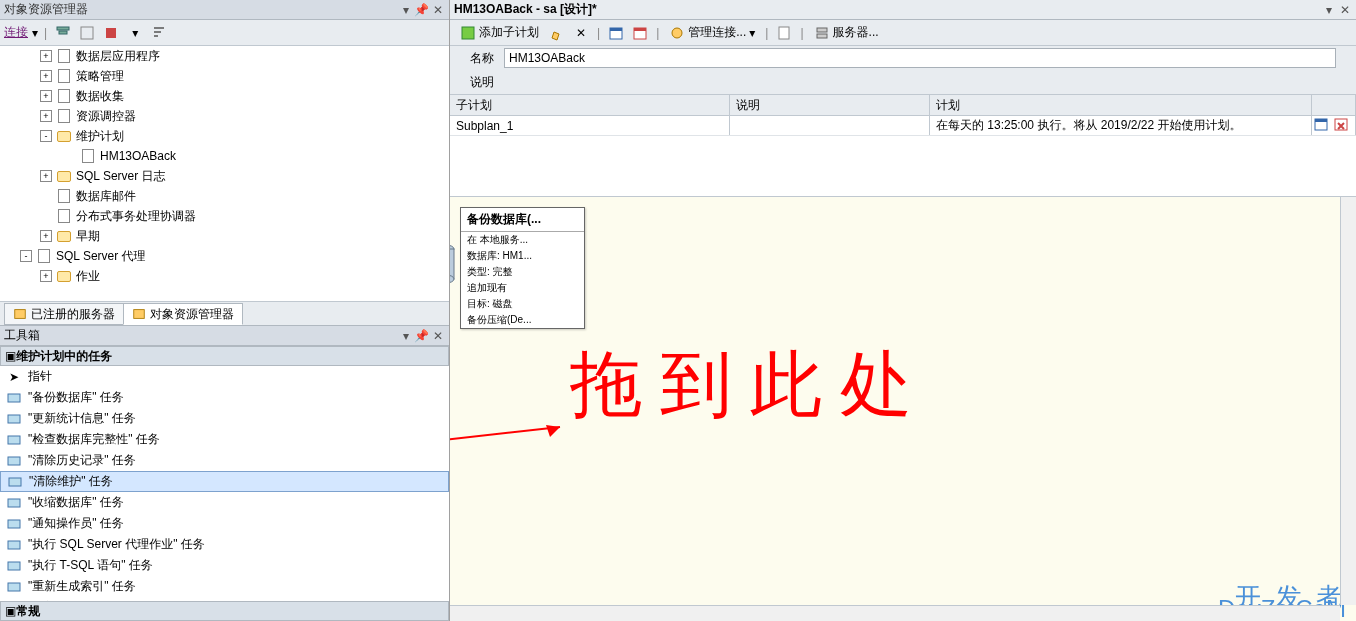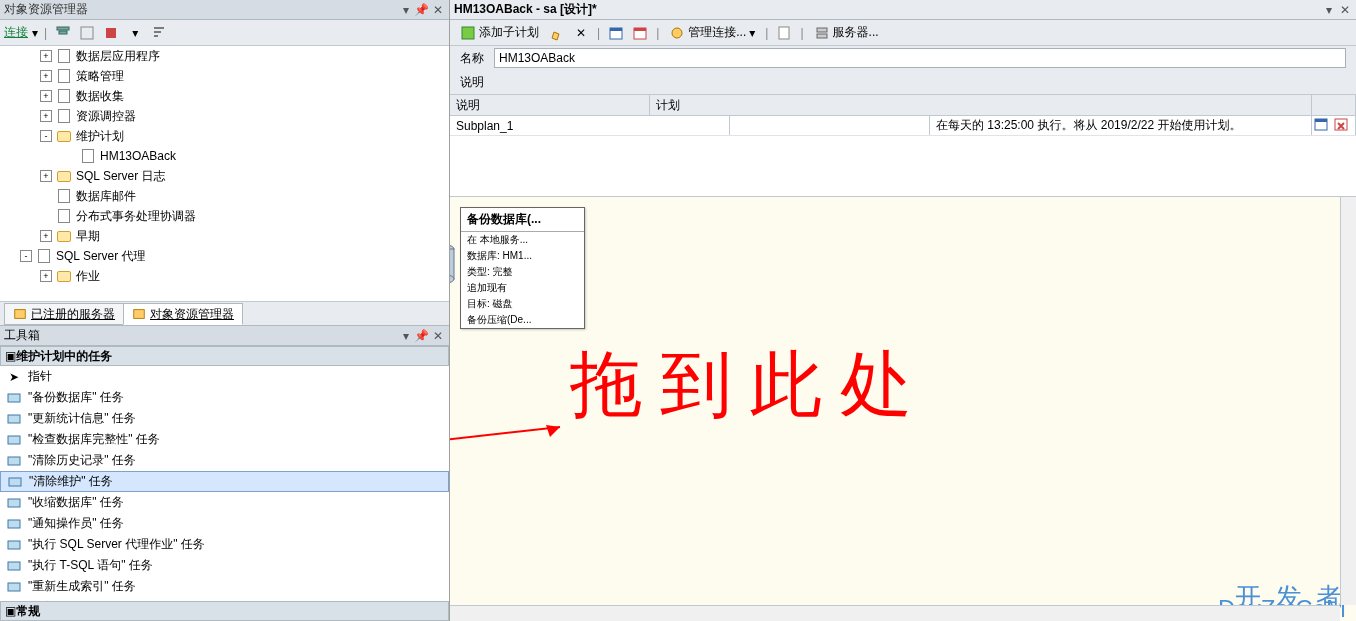--- a/index.html
+++ b/index.html
@@ -4,45 +4,45 @@
 <style>
 * { box-sizing: border-box; margin: 0; padding: 0; font-family: "Microsoft YaHei", "SimSun", Tahoma, sans-serif; font-size: 12px; }
 body { width: 1356px; height: 621px; background: #fff; overflow: hidden; position: relative; }
 .container { display: flex; width: 100%; height: 100%; }
 .left-pane { width: 450px; height: 100%; display: flex; flex-direction: column; background: #e8ecf0; border-right: 1px solid #a0a0a0; }
 .pane-header { background: #d6dce4; height: 20px; display: flex; align-items: center; justify-content: space-between; padding: 0 4px; border-bottom: 1px solid #b0b8c0; }
 .pane-title { color: #333; }
 .pane-icons { display: flex; gap: 2px; }
 .pane-icon { width: 14px; height: 14px; display: flex; align-items: center; justify-content: center; color: #555; cursor: pointer; }
 .toolbar-row { height: 26px; background: #e8ecf0; border-bottom: 1px solid #c0c8d0; display: flex; align-items: center; padding: 0 4px; gap: 4px; }
-.toolbar-text { color: #15803d; text-decoration: underline; }
+.toolbar-text { color: #701a75; text-decoration: underline; }
 .toolbar-sep { color: #888; margin: 0 2px; }
 .toolbar-btn { width: 20px; height: 20px; display: flex; align-items: center; justify-content: center; cursor: pointer; }
 .tree-area { flex: 0 0 auto; height: 256px; background: #fff; overflow: auto; border-bottom: 1px solid #c0c8d0; }
 .tree-node { display: flex; align-items: center; height: 20px; padding-left: 8px; white-space: nowrap; }
 .expander { width: 12px; height: 12px; border: 1px solid #888; display: flex; align-items: center; justify-content: center; font-size: 9px; line-height: 1; margin-right: 4px; cursor: pointer; background: #fff; }
 .no-exp { width: 12px; margin-right: 4px; }
 .node-icon { width: 16px; height: 16px; margin-right: 4px; display: flex; align-items: center; justify-content: center; }
 .folder-icon { background: #ffe9a8; border: 1px solid #d4a030; border-radius: 2px; width: 14px; height: 11px; }
 .doc-icon { background: #fff; border: 1px solid #888; width: 12px; height: 14px; position: relative; }
-.tabs-row { height: 24px; background: #e8ecf0; display: flex; align-items: flex-end; padding-left: 4px; border-bottom: 1px solid #b0b8c0; text-decoration: underline; }
+.tabs-row { height: 24px; background: #e8ecf0; display: flex; align-items: flex-end; padding-left: 4px; border-bottom: 1px solid #b0b8c0; }
 .tab { height: 22px; padding: 0 8px; display: flex; align-items: center; border: 1px solid #b0b8c0; background: #f4f6f8; cursor: pointer; gap: 4px; margin-right: -1px; }
 .tab.active { background: #fff; border-bottom: 1px solid #fff; }
 .second-header { background: #d6dce4; height: 20px; display: flex; align-items: center; justify-content: space-between; padding: 0 4px; border-bottom: 1px solid #b0b8c0; }
 .toolbox-section-hdr { height: 20px; background: #d8e0e8; border: 1px solid #b0b8c0; display: flex; align-items: center; padding: 0 4px; cursor: pointer; }
 .toolbox-list { background: #fff; flex: 1; overflow: auto; }
 .tool-item { height: 21px; display: flex; align-items: center; padding: 0 6px; gap: 6px; cursor: grab; }
 .tool-item.selected { background: #d4e7ff; border: 1px solid #7da2ce; height: 21px; }
 .tool-icon { width: 16px; height: 16px; display: flex; align-items: center; justify-content: center; }
 .right-pane { flex: 1; display: flex; flex-direction: column; }
 .doc-title-bar { height: 20px; background: #e8ecf0; display: flex; align-items: center; justify-content: space-between; padding: 0 4px; border-bottom: 1px solid #b0b8c0; }
 .doc-title { font-weight: bold; }
 .right-toolbar { height: 26px; background: #e8ecf0; border-bottom: 1px solid #c0c8d0; display: flex; align-items: center; padding: 0 6px; gap: 4px; }
 .tbtn { display: flex; align-items: center; gap: 3px; padding: 2px 4px; cursor: pointer; }
-.form-row { height: 24px; display: flex; align-items: center; background: #e8ecf0; padding: 0 10px; }
+.form-row { height: 24px; display: flex; align-items: center; background: #e8ecf0; padding: 0 20px; }
 .form-label { width: 34px; }
 .form-input { flex: 1; height: 20px; border: 1px solid #a8b0b8; background: #fff; padding: 0 4px; }
 .grid-header { height: 22px; background: #e8ecf0; display: flex; border-top: 1px solid #c0c8d0; border-bottom: 1px solid #c0c8d0; }
 .grid-col { border-right: 1px solid #c0c8d0; padding: 0 6px; display: flex; align-items: center; }
 .grid-row { height: 20px; background: #fff; display: flex; border-bottom: 1px solid #e0e4e8; }
 .canvas-area { flex: 1; background: #fdfcee; position: relative; overflow: hidden; border-top: 1px solid #c0c8d0; }
 .task-box { position: absolute; left: 10px; top: 10px; width: 125px; background: #fff; border: 1px solid #666; box-shadow: 1px 1px 2px rgba(0,0,0,0.2); }
 .task-title { font-weight: bold; padding: 3px 6px; border-bottom: 1px solid #aaa; display: flex; align-items: center; gap: 4px; }
 .task-line { padding: 1px 6px; font-size: 10px; }
 .annotation { position: absolute; font-family: cursive; color: #ff0000; font-size: 72px; pointer-events: none; }
@@ -366,20 +366,21 @@
       </div>
     </div>
     <div class="form-row">
       <span class="form-label">名称</span>
       <input class="form-input" value="HM13OABack" style="">
     </div>
     <div class="form-row">
       <span class="form-label">说明</span>
     </div>
     <div class="grid-header">
+      <div class="grid-col" style="width:280px">子计划</div>
       <div class="grid-col" style="width:200px">说明</div>
       <div class="grid-col" style="flex:1">计划</div>
       <div class="grid-col" style="width:44px"></div>
     </div>
     <div class="grid-row">
       <div class="grid-col" style="width:280px">Subplan_1</div>
       <div class="grid-col" style="width:200px"></div>
       <div class="grid-col" style="flex:1">在每天的 13:25:00 执行。将从 2019/2/22 开始使用计划。</div>
       <div class="grid-col" style="width:44px;padding:0;gap:2px">
         <span><svg width="18" height="16" viewBox="0 0 16 16">

